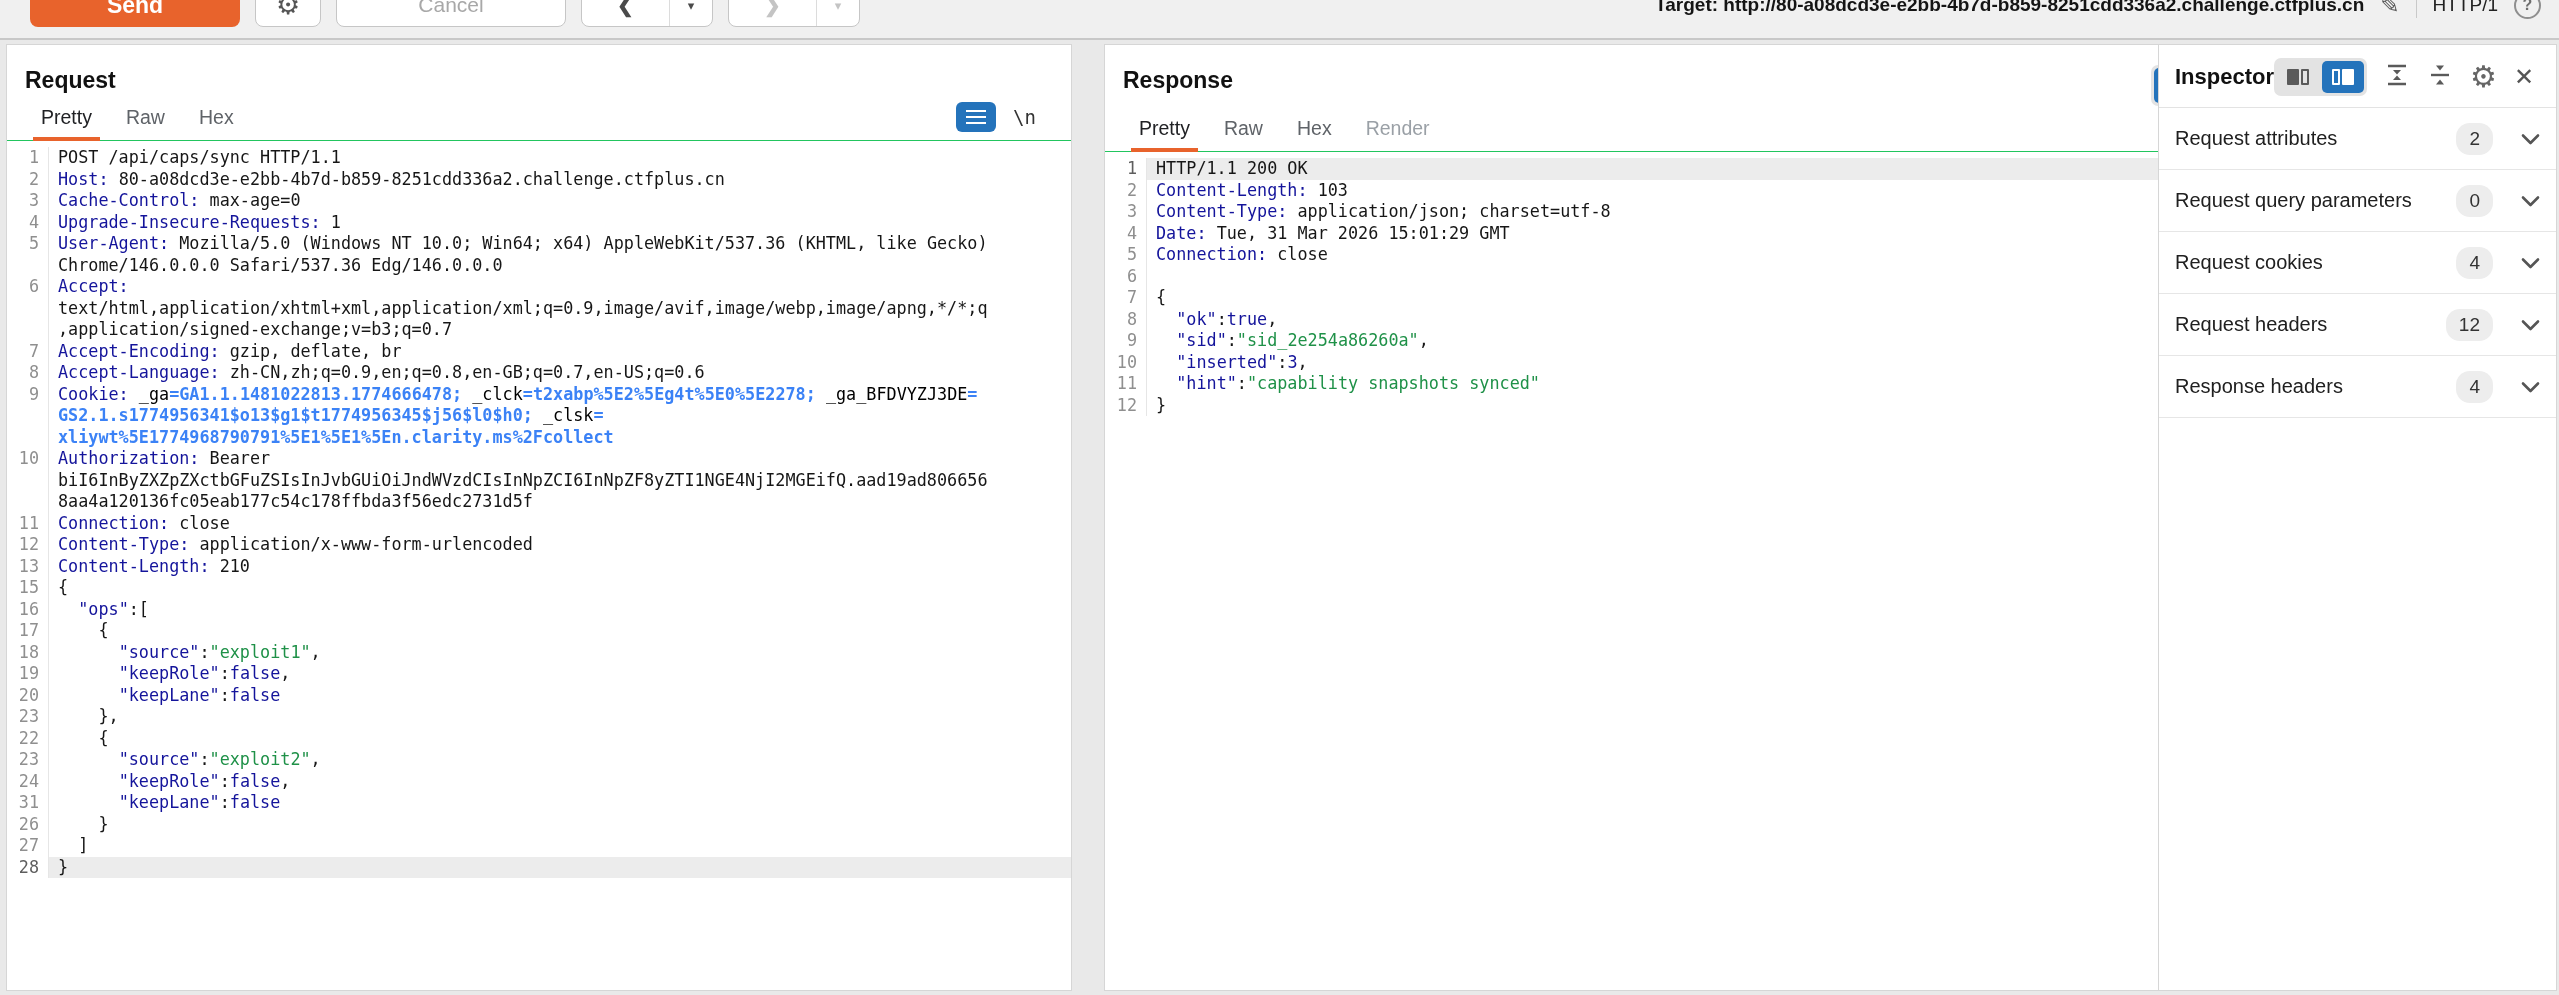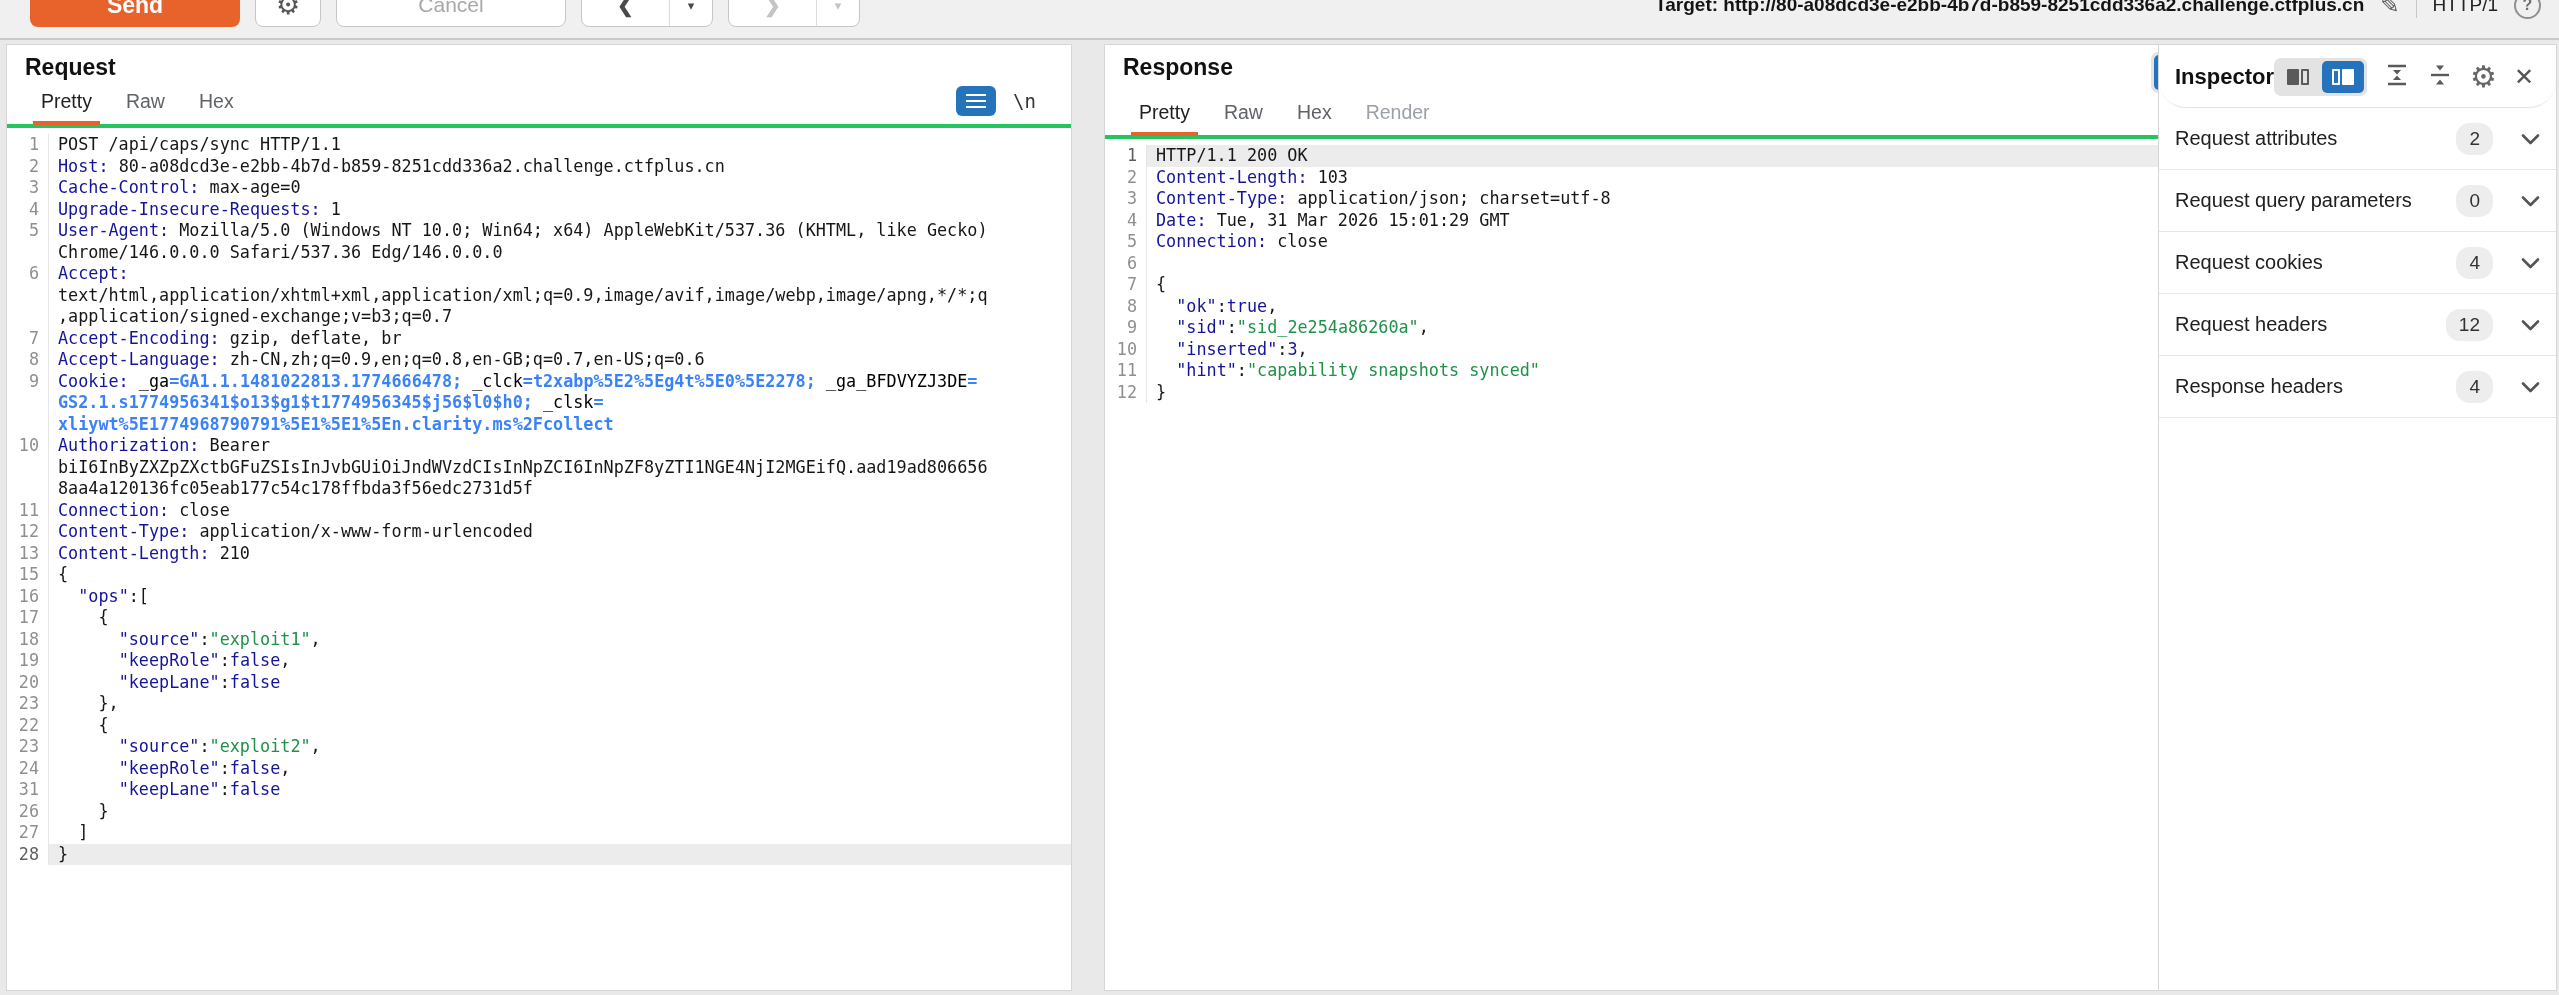--- a/index.html
+++ b/index.html
@@ -34,24 +34,24 @@
   .http1-label { font-size:19px; color:#222; }
   .help-circle { width:27px; height:27px; border-radius:50%; border:2px solid #8f8f8f; color:#6e6e6e;
     font-size:16px; font-weight:700; display:flex; align-items:center; justify-content:center; }
 
   
   .panel { position:absolute; top:44px; bottom:4px; background:#fff; border:1px solid #d6d6d6; overflow:hidden; }
   .panel-request { left:6px; width:1066px; }
   .panel-response { left:1104px; width:1207px; }
   .inspector { position:absolute; top:44px; bottom:4px; left:2158px; right:2px; background:#fff; border:1px solid #d6d6d6; }
 
-  .panel-head { display:flex; align-items:flex-start; justify-content:space-between; padding:7px 12px 0 18px; }
+  .panel-head { display:flex; align-items:flex-start; justify-content:space-between; padding:20px 12px 0 18px; }
   .panel-title { font-size:23px; font-weight:700; color:#111; line-height:30px; }
 
-  .tabs { display:flex; align-items:flex-end; border-bottom:4px solid #22c55e; margin-top:8px; height:38px; padding-right:18px; }
+  .tabs { display:flex; align-items:flex-end; border-bottom:1px solid #22c55e; margin-top:8px; height:38px; padding-right:18px; }
   .tab { font-size:19.5px; color:#5f6368; padding:0 2px 11px 2px; margin-left:30px; position:relative; cursor:default; }
   .tab:first-child { margin-left:32px; }
   .tab.active { color:#202124; }
   .tab.active::after { content:""; position:absolute; left:-6px; right:-6px; bottom:-1px; height:4px; background:#e8632c; }
   .tab.disabled { color:#9aa0a6; }
   .tab-spacer { flex:1; }
   .tab-icons { display:flex; align-items:center; gap:17px; padding-bottom:8px; }
   .wrap-btn { width:40px; height:30px; border-radius:6px; background:#2473bb;
     display:flex; align-items:center; justify-content:center; }
   .wrap-glyph { width:20px; height:2.5px; background:#fff; box-shadow:0 6px 0 #fff, 0 -6px 0 #fff; }
@@ -74,21 +74,21 @@
   .ct { flex:1; padding-left:9px; color:#161616; }
   .crow.hl .ct { background:#ececec; }
   .crow.hl .ln { color:#5e5e5e; }
   .seg.k { color:#14149b; }
   .seg.nm { color:#000000; }
   .seg.mr { color:#3b82f6;font-weight:bold; }
   .seg.gr { color:#1f9148; }
   .seg.bl { color:#161616; }
 
   
-  .insp-head { display:flex; align-items:center; padding:13px 24px 11px 16px; border-bottom:1px solid #e3e3e3;border-radius:27px; }
+  .insp-head { display:flex; align-items:center; padding:13px 24px 11px 16px; border-bottom:1px solid #e3e3e3; }
   .insp-title { font-size:22px; font-weight:700; color:#111; }
   .insp-icons { margin-left:auto; display:flex; align-items:center; gap:17px; }
   .insp-toggle-group { display:flex; gap:3px; background:#e3e3e3; border-radius:7px; padding:3px; }
   .insp-toggle { width:42px; height:32px; border-radius:5px; display:flex; align-items:center; justify-content:center; gap:2px; }
   .insp-toggle.active { background:#2473bb; }
   .it-fill { width:12px; height:16px; background:#5a5a5a; border-radius:1px; }
   .it-outline { width:8px; height:16px; border:2px solid #5a5a5a; border-radius:1px; }
   .insp-toggle.active .it-fill { background:#fff; }
   .insp-toggle.active .it-outline { border-color:#fff; }
   .icon-gear { font-size:30px; color:#666; line-height:1; }

